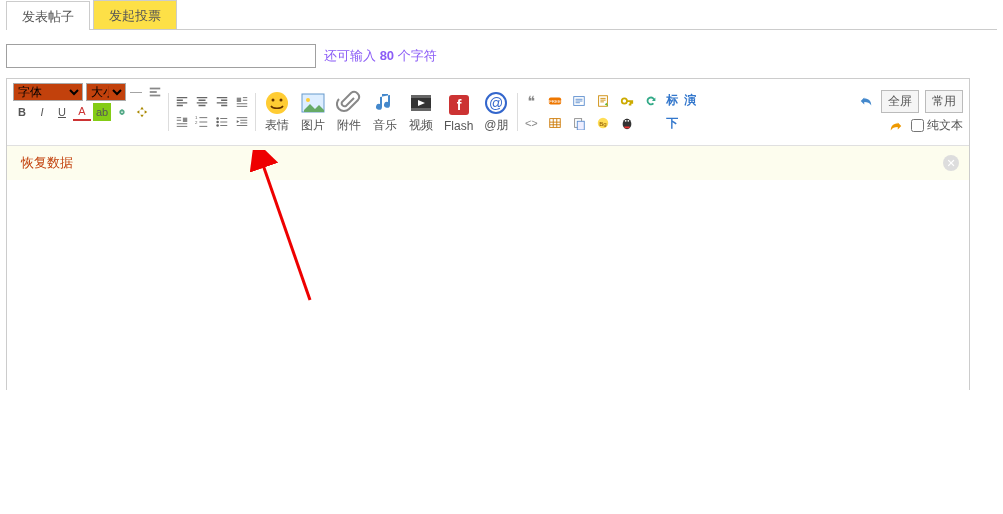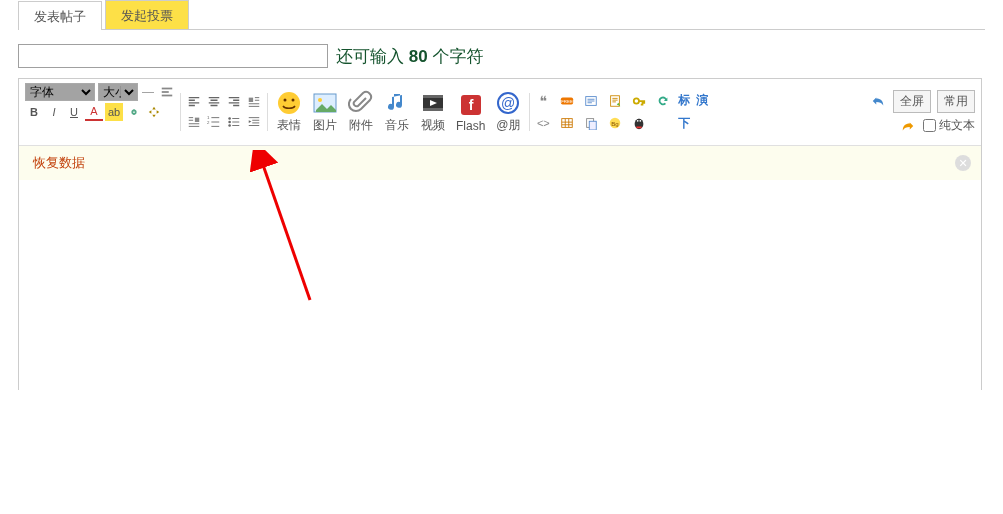--- a/index.html
+++ b/index.html
@@ -1,30 +1,30 @@
 <!DOCTYPE html>
 <html><head>
 <meta charset="utf-8">
 <style>
 * { box-sizing: border-box; margin: 0; padding: 0; }
 body { font-family: "Microsoft YaHei", Arial, sans-serif; font-size: 12px; color: #333; background: #fff; }
 
-.page { width: 1003px; height: 390px; position: relative; padding: 0 18px; }
+.page { width: 1003px; height: 390px; position: relative; padding: 0 6px; }
 
 .tabs { display: flex; border-bottom: 1px solid #ccc; height: 30px; }
 .tab { padding: 6px 15px; border: 1px solid #ccc; border-bottom: none; margin-right: 3px; background: #fde047; cursor: pointer; font-size: 13px; color: #555; }
 .tab.active { background: #fff; position: relative; top: 1px; }
 
 .title-row { display: flex; align-items: center; margin: 14px 0 10px; gap: 8px; }
 .title-input { width: 310px; height: 24px; border: 1px solid #a0a0a0; padding: 0 4px; font-size: 13px; }
-.hint { color: #14532d; font-size: 17px; }
+.hint { color: #8b5cf6; font-size: 13px; }
 
 .editor-box { border: 1px solid #ccc; width: 964px; }
 .toolbar { display: flex; align-items: center; padding: 4px 6px; border-bottom: 1px solid #e0e0e0; gap: 4px; min-height: 48px; }
-.sel { border: 1px solid #aaa; background: #a3a3a3; font-size: 12px; height: 18px; }
+.sel { border: 1px solid #aaa; background: #c2410c; font-size: 12px; height: 18px; }
 .sel.font { width: 70px; }
 .sel.size { width: 40px; }
 .dash { color: #999; width: 14px; text-align: center; }
 .divider { width: 1px; height: 38px; background: #ddd; }
 
 .mini-grid { display: grid; grid-template-columns: repeat(4, 18px); grid-template-rows: repeat(2, 18px); gap: 2px; align-content: center; }
 .mini-ic { width: 18px; height: 18px; display: flex; align-items: center; justify-content: center; cursor: pointer; font-size: 11px; color: #555; }
 .mini-ic svg { width: 14px; height: 14px; }
 
 .fmt-col { display: grid; grid-template-columns: repeat(7, 18px); grid-template-rows: repeat(2, 18px); gap: 2px; }
@@ -87,21 +87,21 @@
           <span class="mini-ic">
               <b>B</b>
             </span>
           <span class="mini-ic">
               <i>I</i>
             </span>
           <span class="mini-ic">
               <u>U</u>
             </span>
           <span class="mini-ic" style="color:#c33;border-bottom:2px solid #c33;">A</span>
-          <span class="mini-ic" style="background:#fde047;">ab</span>
+          <span class="mini-ic" style="background:#84cc16;">ab</span>
           <span class="mini-ic">
               <svg viewBox="0 0 16 16">
                 <path d="M5 8a3 3 0 013-3h1v2H8a1 1 0 100 2h1v2H8a3 3 0 01-3-3z" fill="#5a8"></path>
                 <path d="M11 8a3 3 0 00-3-3H7v2h1a1 1 0 110 2H7v2h1a3 3 0 003-3z" fill="#5a8"></path>
               </svg>
             </span>
           <span class="mini-ic">
               <svg viewBox="0 0 16 16">
                 <path d="M8 2l2 3h-4zM2 8l3-2v4zM14 8l-3 2v-4zM8 14l-2-3h4z" fill="#a80"></path>
               </svg>

